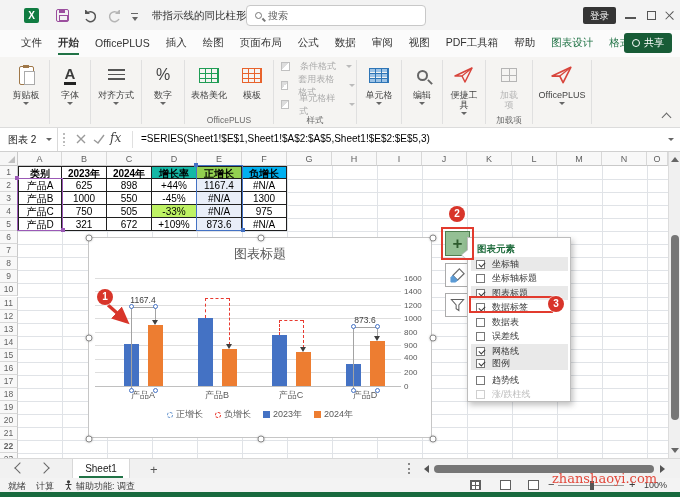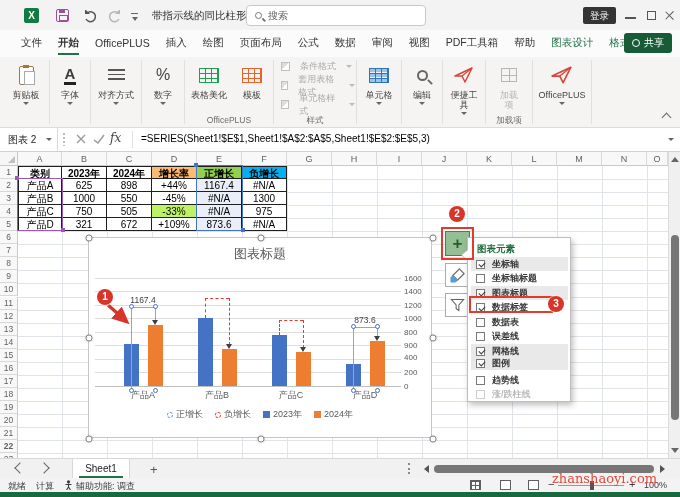--- a/index.html
+++ b/index.html
@@ -114,21 +114,21 @@
   .frame-handle { position:absolute; width:7px; height:7px; background:#fff; border:1px solid #8a8a8a; border-radius:50%; transform:translate(-50%,-50%); box-shadow:0 0 2px rgba(0,0,0,.25); }
 
   
   .cbtn { position:absolute; width:25px; z-index:11; background:#fff; border:1px solid #ababab; display:flex; align-items:center; justify-content:center; }
   .cbtn.plus { background:#94bf94; border-color:#4f7d4f; color:#2d5b2d; font-size:17px; font-weight:bold; line-height:23px; }
 
   
   .popup { position:absolute; left:467px; top:237px; width:104px; height:165px; background:#fff; border:1px solid #bdbdbd; box-shadow:2px 3px 6px rgba(0,0,0,.25); z-index:12; }
   .popup::before { content:""; position:absolute; left:-6px; top:12px; border-top:5px solid transparent; border-bottom:5px solid transparent; border-right:6px solid #fff; filter:drop-shadow(-1px 0 0 #bdbdbd); }
   .popup-title { position:absolute; left:9px; top:5px; font-size:9.5px; font-weight:bold; color:#1e6b3c; }
-  .prow { position:absolute; left:3px; width:97px; height:14px; display:flex; align-items:center; gap:7px; padding-left:5px; font-size:9px; color:#3b3b3b;font-weight:bold; }
+  .prow { position:absolute; left:3px; width:97px; height:14px; display:flex; align-items:center; gap:7px; padding-left:5px; font-size:9px; color:#3b3b3b; }
   .prow.shaded { background:#e9e9e9; }
   .prow.disabled { color:#bdbdbd; }
   .chk { width:9px; height:9px; border:1px solid #787878; background:#fff; position:relative; flex:none; }
   .chk.dis { border-color:#cfcfcf; }
   .chk.on::after { content:""; position:absolute; left:1.5px; top:1.5px; width:5px; height:3px; border-left:1.4px solid #3a3a3a; border-bottom:1.4px solid #3a3a3a; transform:rotate(-45deg); }
 
   
   .badge { position:absolute; width:16px; height:16px; background:#d8352a; border-radius:50%; color:#fff; font-size:10px; font-weight:bold; text-align:center; line-height:16px; z-index:14; box-shadow:0 0 0 1px rgba(255,255,255,.6); }
   .red-box { position:absolute; border:2px solid #e23b2e; z-index:13; }
 
@@ -422,21 +422,21 @@
       <div class="gl" style="left: 422px; top: 166px; width: 1px; height: 292px;"></div>
       <div class="gl" style="left: 467px; top: 166px; width: 1px; height: 292px;"></div>
       <div class="gl" style="left: 512px; top: 166px; width: 1px; height: 292px;"></div>
       <div class="gl" style="left: 557px; top: 166px; width: 1px; height: 292px;"></div>
       <div class="gl" style="left: 602px; top: 166px; width: 1px; height: 292px;"></div>
       <div class="gl" style="left: 647px; top: 166px; width: 1px; height: 292px;"></div>
       <div class="gl" style="left: 647px; top: 166px; width: 1px; height: 292px;"></div>
       <div class="cell hdr" style="left: 18px; top: 166px; width: 44px; height: 13.05px; border-top: 1px solid rgb(31, 31, 31); background: rgb(255, 255, 255); border-left: 1px solid rgb(31, 31, 31);">类别</div>
       <div class="cell hdr" style="left: 62px; top: 166px; width: 45px; height: 13.05px; border-top: 1px solid rgb(31, 31, 31); background: rgb(255, 255, 255);">2023年</div>
       <div class="cell hdr" style="left: 107px; top: 166px; width: 45px; height: 13.05px; border-top: 1px solid rgb(31, 31, 31); background: rgb(255, 255, 255);">2024年</div>
-      <div class="cell hdr" style="left: 152px; top: 166px; width: 45px; height: 13.05px; border-top: 1px solid rgb(31, 31, 31); background: #fdba74;">增长率</div>
+      <div class="cell hdr" style="left: 152px; top: 166px; width: 45px; height: 13.05px; border-top: 1px solid rgb(31, 31, 31); background: #14b8a6;">增长率</div>
       <div class="cell hdr" style="left: 197px; top: 166px; width: 45px; height: 13.05px; border-top: 1px solid rgb(31, 31, 31); background: rgb(146, 208, 80);">正增长</div>
       <div class="cell hdr" style="left: 242px; top: 166px; width: 45px; height: 13.05px; border-top: 1px solid rgb(31, 31, 31); background: rgb(0, 176, 240);">负增长</div>
       <div class="cell" style="left: 18px; top: 179.05px; width: 44px; height: 13.05px; background: rgb(255, 255, 255); border-left: 1px solid rgb(31, 31, 31);">产品A</div>
       <div class="cell" style="left: 62px; top: 179.05px; width: 45px; height: 13.05px; background: rgb(255, 255, 255);">625</div>
       <div class="cell" style="left: 107px; top: 179.05px; width: 45px; height: 13.05px; background: rgb(255, 255, 255);">898</div>
       <div class="cell" style="left: 152px; top: 179.05px; width: 45px; height: 13.05px; background: rgb(255, 255, 255);">+44%</div>
       <div class="cell" style="left: 197px; top: 179.05px; width: 45px; height: 13.05px; background: rgb(233, 238, 248);">1167.4</div>
       <div class="cell" style="left: 242px; top: 179.05px; width: 45px; height: 13.05px; background: rgb(255, 255, 255);">#N/A</div>
       <div class="cell" style="left: 18px; top: 192.1px; width: 44px; height: 13.05px; background: rgb(255, 255, 255); border-left: 1px solid rgb(31, 31, 31);">产品B</div>
       <div class="cell" style="left: 62px; top: 192.1px; width: 45px; height: 13.05px; background: rgb(255, 255, 255);">1000</div>

